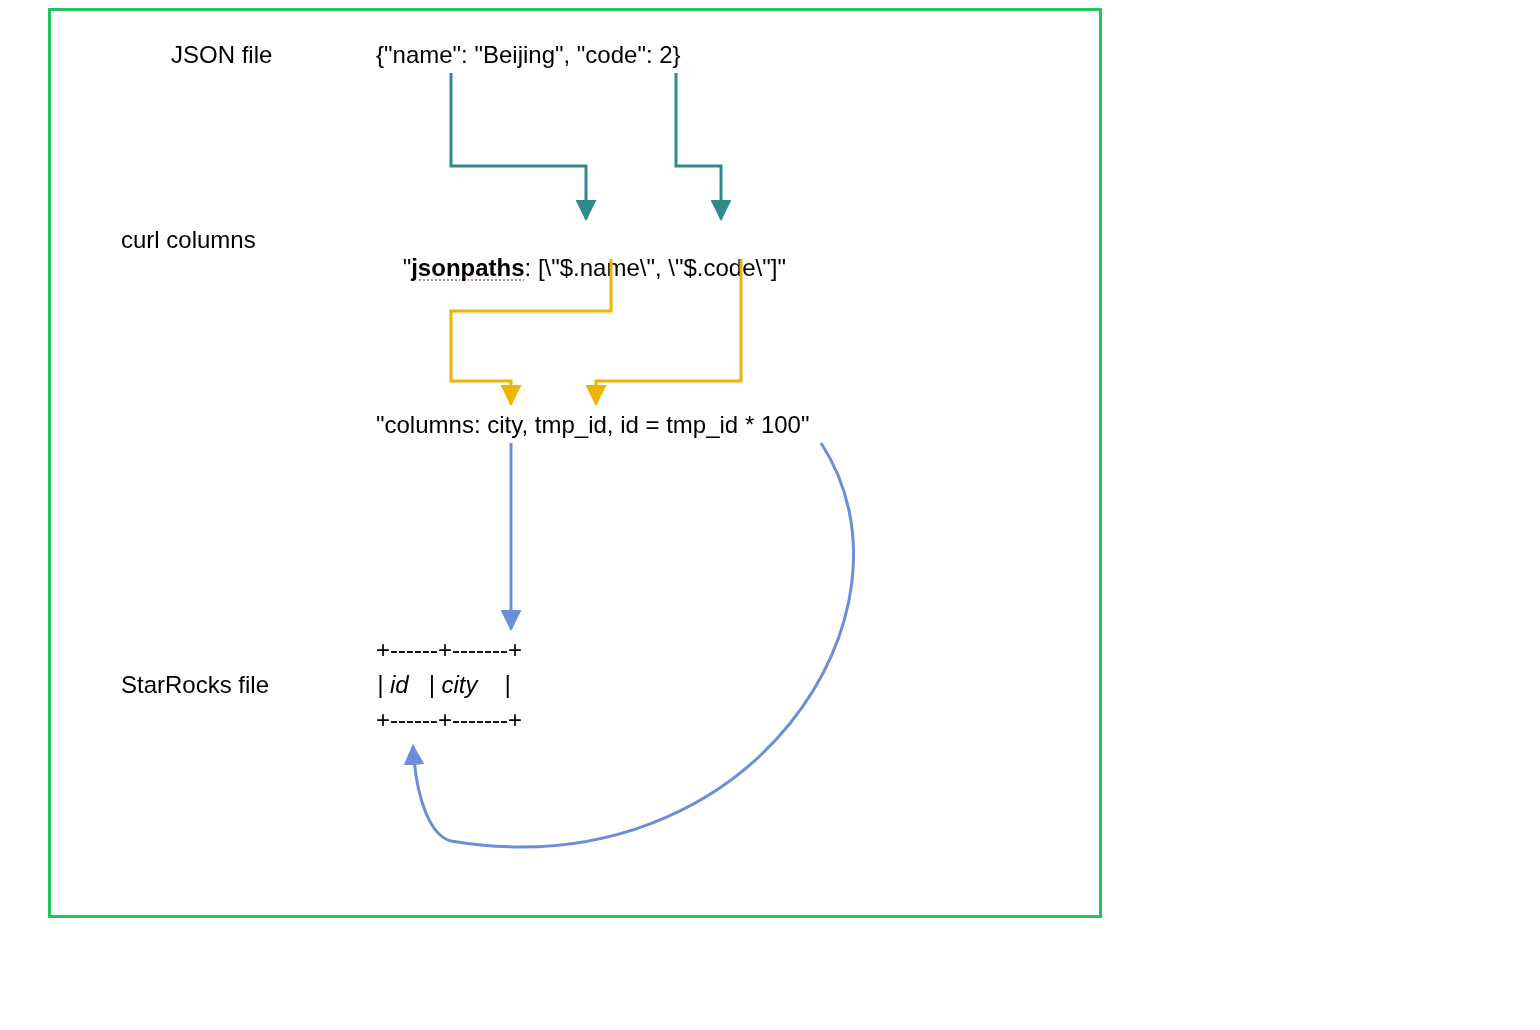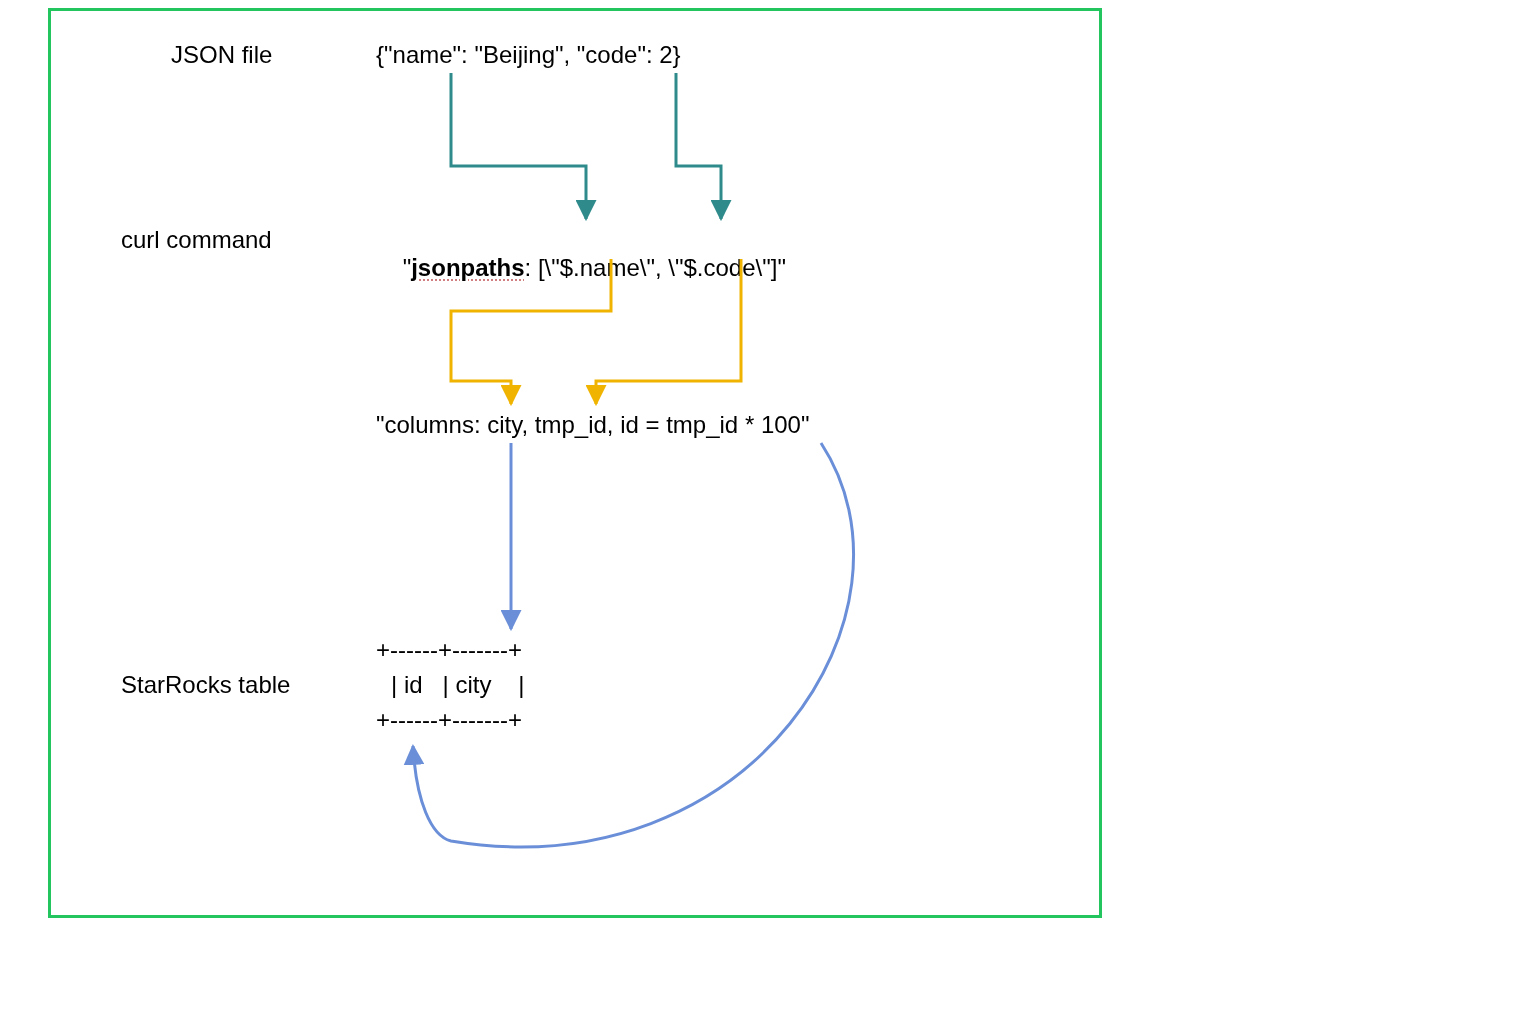--- a/index.html
+++ b/index.html
@@ -46,33 +46,33 @@
     height: 910px;
     pointer-events: none;
   }
 </style>
 </head>
 <body>
 
 <div class="frame">
 
   <div class="label" style="left:120px; top:30px;">JSON file</div>
-  <div class="label" style="left:70px; top:215px;">curl command</div>
-  <div class="label" style="left:70px; top:660px;">StarRocks table</div>
+  <div class="label" style="left:70px; top:215px;">curl columns</div>
+  <div class="label" style="left:70px; top:660px;">StarRocks file</div>
 
   <div class="content" style="left:325px; top:30px;">{"name": "Beijing", "code": 2}</div>
 
   <div class="content" style="left:325px; top:215px;">
     <span>"</span><span class="misspell">jsonpaths</span><span>: [\"$.name\", \"$.code\"]"</span>
   </div>
 
   <div class="content" style="left:325px; top:400px;">"columns: city, tmp_id, id = tmp_id * 100"</div>
 
   <div class="content" style="left:325px; top:625px;">+------+-------+</div>
-  <div class="content" style="left:340px; top:660px;">| id   | city    |</div>
+  <div class="content" style="left:326px; top:660px;font-style:italic;">| id   | city    |</div>
   <div class="content" style="left:325px; top:695px;">+------+-------+</div>
 
   <svg class="arrows">
     <defs>
       <marker id="arrow-teal" viewBox="0 0 10 10" refX="9" refY="5" markerWidth="7" markerHeight="7" orient="auto-start-reverse">
         <path d="M 0 0 L 10 5 L 0 10 z" fill="#2f8b8b"></path>
       </marker>
       <marker id="arrow-yellow" viewBox="0 0 10 10" refX="9" refY="5" markerWidth="7" markerHeight="7" orient="auto-start-reverse">
         <path d="M 0 0 L 10 5 L 0 10 z" fill="#f0b400"></path>
       </marker>

